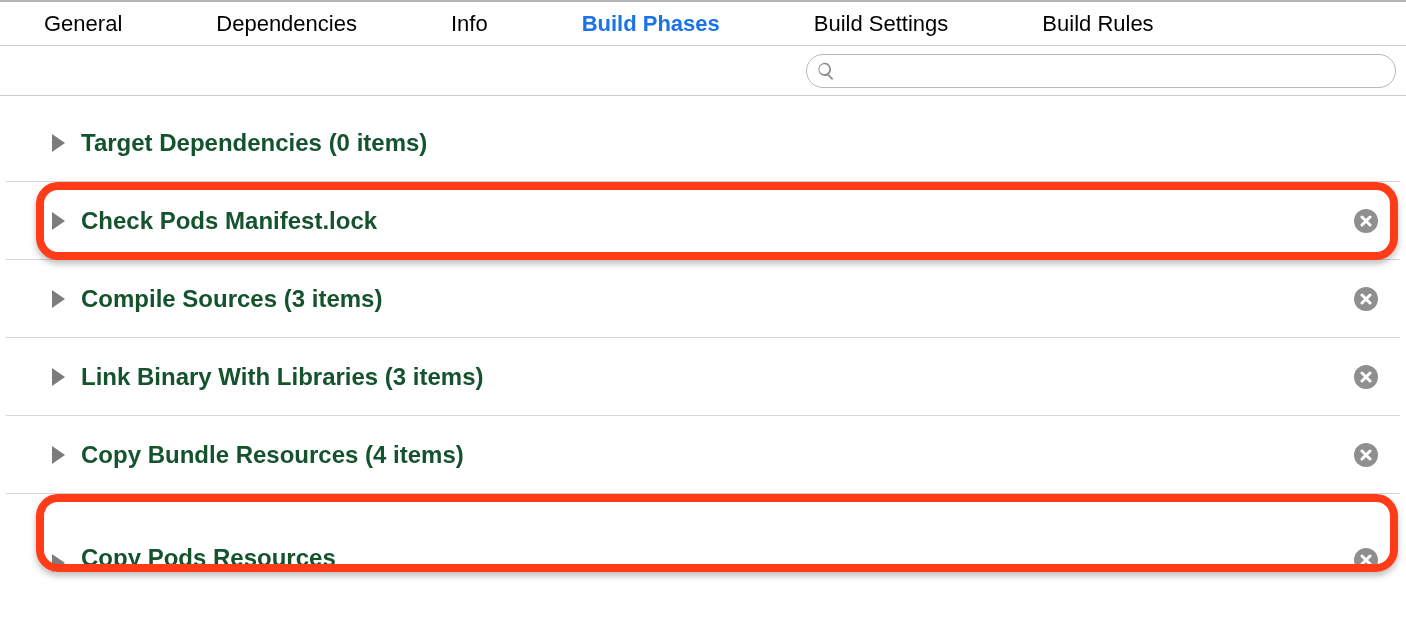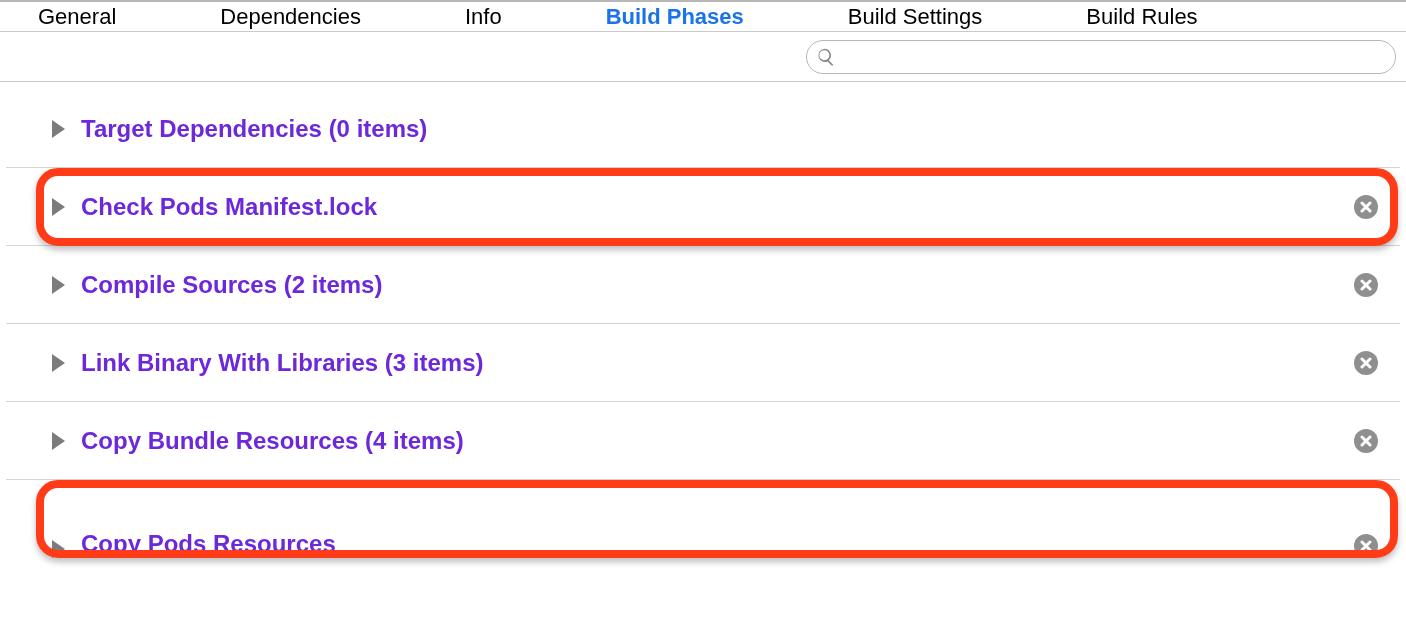--- a/index.html
+++ b/index.html
@@ -6,25 +6,25 @@
   html, body {
     width: 1406px;
     height: 640px;
     font-family: "Helvetica Neue", Helvetica, Arial, sans-serif;
     background: #ffffff;
     color: #000;
   }
   .tabbar {
     display: flex;
     align-items: center;
-    height: 32px;
+    height: 46px;
     border-top: 2px solid #b6b6b6;
     border-bottom: 1px solid #c9c9c9;
-    padding-left: 24px;
-    gap: 16px;
+    padding-left: 30px;
+    gap: 6px;
   }
   .tab {
     font-size: 22px;
     font-weight: 400;
     padding: 0 14px;
     margin-right: 60px;
     color: #000;
     white-space: nowrap;
     cursor: default;
   }
@@ -83,21 +83,21 @@
     height: 0;
     margin-right: 16px;
     border-top: 9px solid transparent;
     border-bottom: 9px solid transparent;
     border-left: 13px solid #7c7c7c;
     flex-shrink: 0;
   }
   .phase-title {
     font-size: 24px;
     font-weight: 700;
-    color: #6d28d9;
+    color: #14532d;
   }
   .phase-spacer { flex: 1; }
   .close-btn {
     width: 24px;
     height: 24px;
     border-radius: 50%;
     background: #8f8f8f;
     display: flex;
     align-items: center;
     justify-content: center;
@@ -166,21 +166,21 @@
             <path d="M2 2 L10 10 M10 2 L2 10"></path>
           </svg>
       </div>
     </div>
     <div class="highlight-frame"></div>
   </div>
 
   <div class="phase-row-outer">
     <div class="phase-row">
       <div class="disclosure"></div>
-      <div class="phase-title">Compile Sources (2 items)</div>
+      <div class="phase-title">Compile Sources (3 items)</div>
       <div class="phase-spacer"></div>
       <div class="close-btn">
         <svg viewBox="0 0 12 12">
             <path d="M2 2 L10 10 M10 2 L2 10"></path>
           </svg>
       </div>
     </div>
   </div>
 
   <div class="phase-row-outer">

